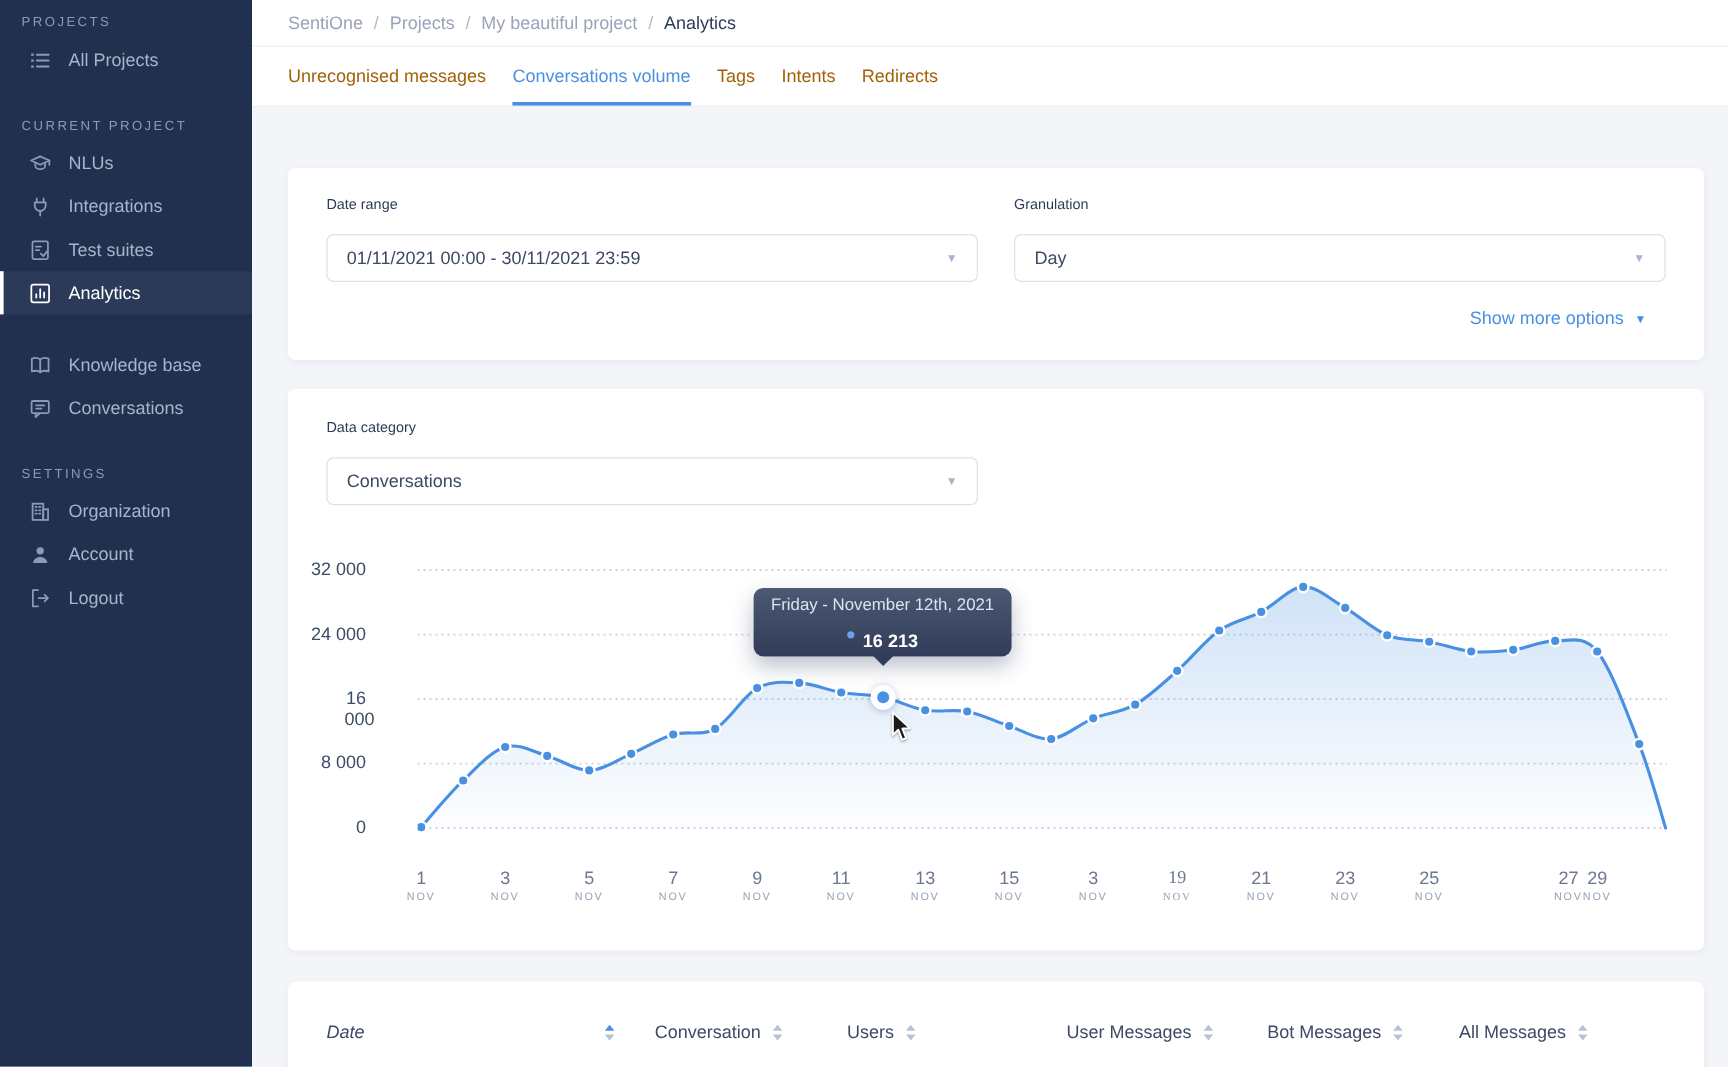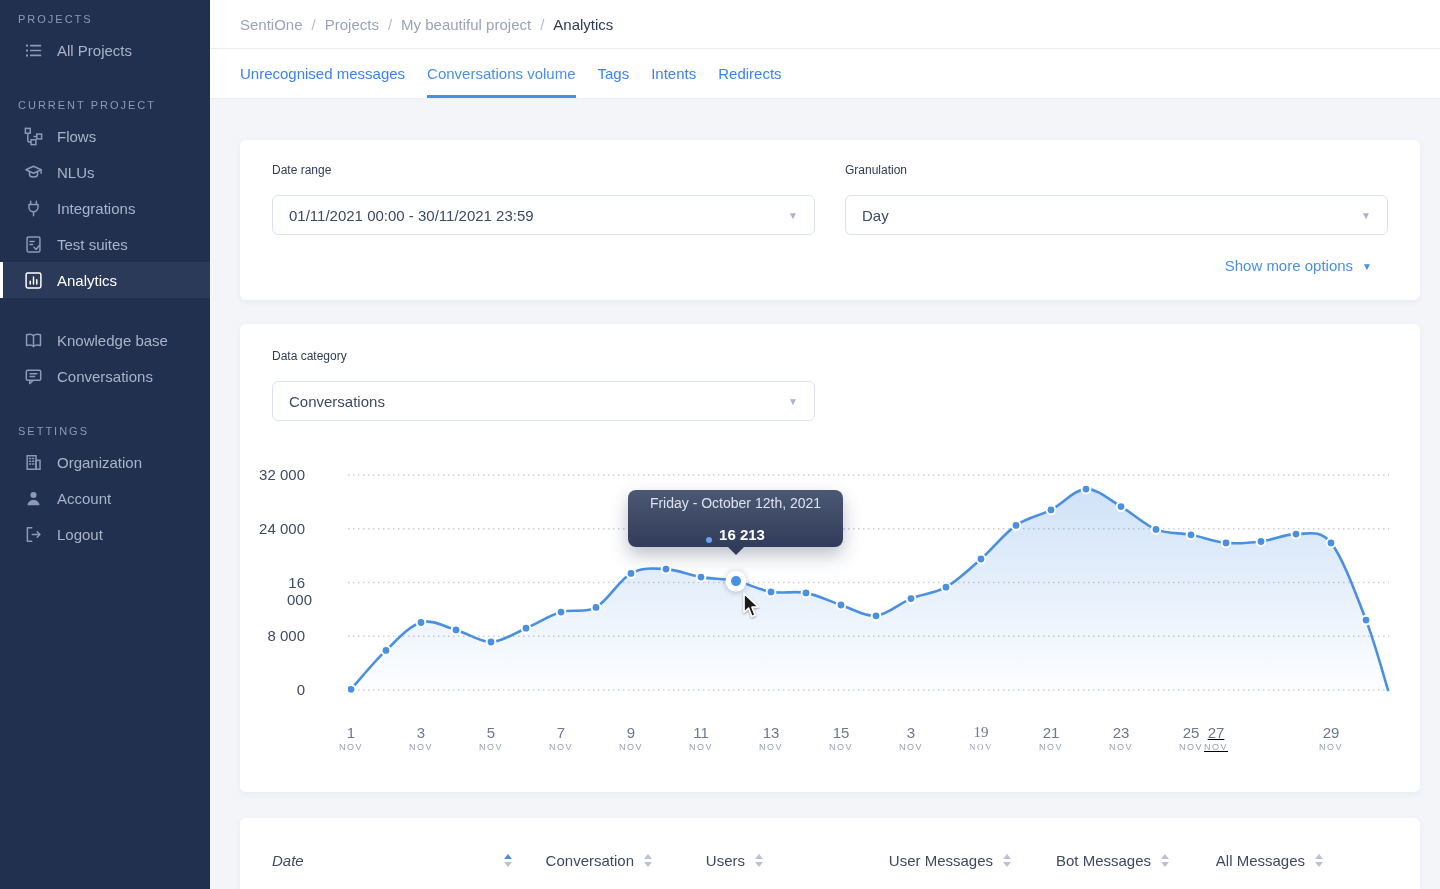--- a/index.html
+++ b/index.html
@@ -19,28 +19,28 @@
                     font-size:11px; letter-spacing:2px; color:#8d99b5; }
   .nav-item { height:36px; display:flex; align-items:center; padding:0 18px 0 21px; cursor:pointer;
               font-size:15px; color:#a9b3c9; border-left:3px solid transparent; }
   .nav-item .nav-icon { width:19px; height:19px; margin-right:14px; display:inline-flex; color:#8d99b5; }
   .nav-item .nav-icon svg { width:19px; height:19px; }
   .nav-item.active { background:#2b3a58; border-left:3px solid #ffffff; color:#ffffff; }
   .nav-item.active .nav-icon { color:#ffffff; }
 
   
   .main { position:absolute; left:210px; top:0; width:1230px; height:889px; }
-  .breadcrumb-bar { height:49px; background:#fff; border-bottom:1px solid #ecedf3;
+  .breadcrumb-bar { height:39px; background:#fff; border-bottom:1px solid #ecedf3;
                     display:flex; align-items:center; padding-left:30px; }
   .crumb { font-size:15px; color:#9aa3b8; margin-right:9px; cursor:pointer; }
   .crumb-sep { font-size:15px; color:#b3bac9; margin-right:9px; }
   .crumb.last { color:#2f3c55; cursor:default; }
   .tab-bar { height:50px; background:#fff; border-bottom:1px solid #ecedf3;
              display:flex; align-items:stretch; padding-left:30px; }
-  .tab { font-size:15px; color:#3b82f6; margin-right:22px; display:flex; align-items:center;
+  .tab { font-size:15px; color:#a16207; margin-right:22px; display:flex; align-items:center;
          border-bottom:3px solid transparent; padding-top:3px; cursor:pointer; white-space:nowrap; }
   .tab.active { color:#4a90e2; border-bottom-color:#4a90e2; }
 
   
   .content { position:absolute; left:0; top:105px; width:1230px; height:784px; background:#f3f5f9; }
   .card { position:absolute; left:30px; width:1180px; background:#fff; border-radius:6px;
           box-shadow:0 2px 6px rgba(40,60,110,.06); }
   .card-filters { top:35px;  height:160px; }
   .card-chart   { top:219px; height:468px; }
   .card-table   { top:713px; height:140px; border-bottom-left-radius:0; border-bottom-right-radius:0; }
@@ -62,21 +62,21 @@
   .xlabel .mon { font-size:9px; letter-spacing:1.5px; color:#97a1b4; margin-top:1px; }
 
   .tooltip { position:absolute; left:388px; top:166px; width:215px; height:57px; border-radius:8px;
              background:linear-gradient(180deg,#4c5973 0%,#303c59 100%);
              box-shadow:0 8px 18px rgba(30,45,80,.30);
              display:flex; flex-direction:column; align-items:center; justify-content:center; gap:3px; }
   .tooltip:after { content:""; position:absolute; left:99px; bottom:-8px; width:0; height:0;
                    border-left:9px solid transparent; border-right:9px solid transparent;
                    border-top:9px solid #303c59; }
   .tooltip .tt-title { font-size:14px; color:#dde3ee; }
-  .tooltip .tt-row { display:flex; align-items:flex-end; gap:7px;margin-top:12px; }
+  .tooltip .tt-row { display:flex; align-items:flex-start; gap:7px;margin-top:12px; }
   .tooltip .tt-dot { width:6px; height:6px; border-radius:50%; background:#6aa2ec; }
   .tooltip .tt-value { font-size:15px; font-weight:700; color:#ffffff; }
 
   .cursor { position:absolute; left:501px; top:268px; width:22px; height:27px; pointer-events:none;
             filter:drop-shadow(0 1px 1px rgba(0,0,0,.35)); }
 
   
   .thead { position:absolute; left:0; top:24px; width:1180px; height:36px; padding:0 97px 0 32px;
            display:grid; grid-template-columns:240px 140px 111px 248px 158px 154px; align-items:center; }
   .th { display:flex; align-items:center; font-size:15px; color:#3d4a63; cursor:pointer; }
@@ -109,31 +109,20 @@
                   <rect x="1.9" y="8.1" width="1.9" height="1.9"></rect>
                   <rect x="1.9" y="12.8" width="1.9" height="1.9"></rect>
                 </g>
               </svg>
             </span>
             <span class="nav-label">All Projects</span>
           </div>
         </div>
         <div class="nav-section">
           <div class="section-header">CURRENT PROJECT</div>
-          <div class="nav-item">
-            <span class="nav-icon">
-              <svg viewBox="0 0 18 18" fill="none" stroke="currentColor" stroke-width="1.4">
-                <rect x="1.3" y="1.3" width="4.6" height="4.6"></rect>
-                <rect x="12.1" y="6.7" width="4.6" height="4.6"></rect>
-                <rect x="6.7" y="12.1" width="4.6" height="4.6"></rect>
-                <path d="M3.6 5.9v6.4a2 2 0 0 0 2 2h1.1M9 9h3.1"></path>
-              </svg>
-            </span>
-            <span class="nav-label">Flows</span>
-          </div>
           <div class="nav-item">
             <span class="nav-icon">
               <svg viewBox="0 0 18 18" fill="none" stroke="currentColor" stroke-width="1.4" stroke-linejoin="round">
                 <path d="M9 3.1 16.2 6.4 9 9.7 1.8 6.4Z"></path>
                 <path d="M5.2 7.9v3c0 1.3 1.7 2.3 3.8 2.3s3.8-1 3.8-2.3v-3"></path>
                 <path d="M16.2 6.4v3.4" stroke-linecap="round"></path>
               </svg>
             </span>
             <span class="nav-label">NLUs</span>
           </div>
@@ -372,32 +361,32 @@
                 <div class="mon">NOV</div>
               </div>
               <div class="xlabel" style="left: 846px;">
                 <div class="day">23</div>
                 <div class="mon">NOV</div>
               </div>
               <div class="xlabel" style="left: 916px;">
                 <div class="day">25</div>
                 <div class="mon">NOV</div>
               </div>
-              <div class="xlabel" style="left: 941px; text-decoration: underline;">
+              <div class="xlabel" style="left: 1032px;">
                 <div class="day">27</div>
                 <div class="mon">NOV</div>
               </div>
               <div class="xlabel" style="left: 1056px;">
                 <div class="day">29</div>
                 <div class="mon">NOV</div>
               </div>
             </div>
 
           <div class="tooltip">
-            <div class="tt-title">Friday - October 12th, 2021</div>
+            <div class="tt-title">Friday - November 12th, 2021</div>
             <div class="tt-row">
               <span class="tt-dot"></span>
               <span class="tt-value">16 213</span>
             </div>
           </div>
 
           <svg class="cursor" viewBox="0 0 22 27">
             <path d="M3 1.5 L3 20.5 L7.6 16.2 L10.8 24.5 L14.2 23.1 L11 15.2 L17.4 14.8 Z" fill="#1b1b1b" stroke="#ffffff" stroke-width="1.7" stroke-linejoin="round"></path>
           </svg>
         </div>

